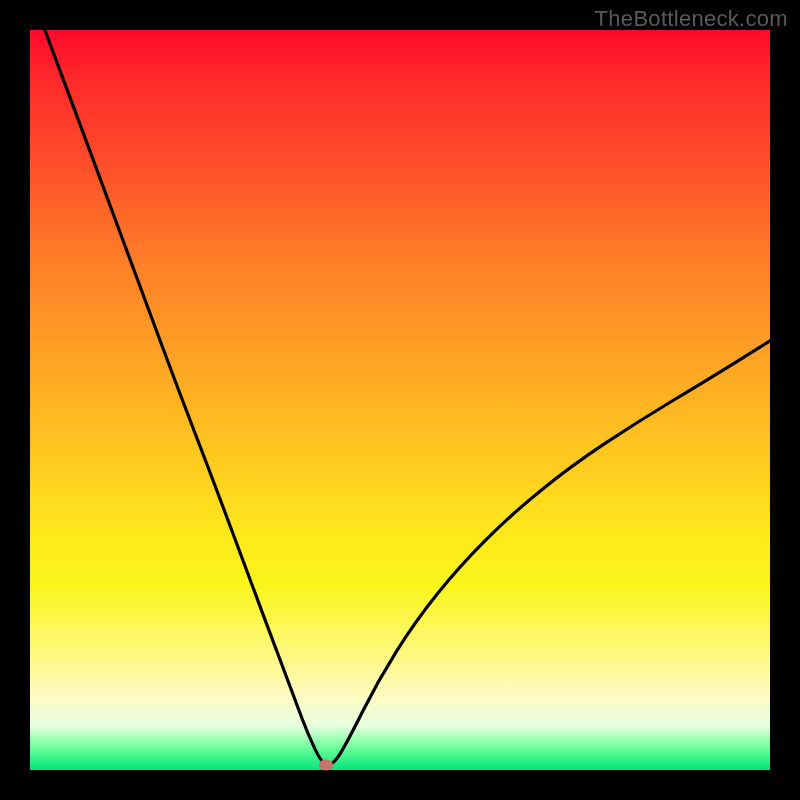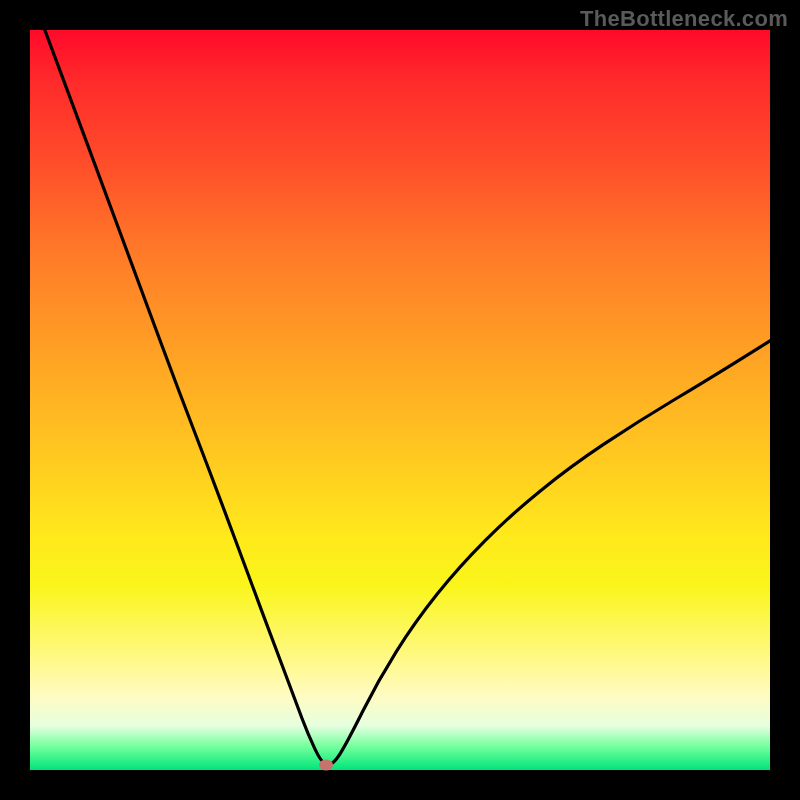--- a/index.html
+++ b/index.html
@@ -13,21 +13,21 @@
     background: #000000;
     position: relative;
     font-family: Arial, Helvetica, sans-serif;
   }
   .watermark {
     position: absolute;
     top: 6px;
     right: 12px;
     color: #5a5a5a;
     font-size: 22px;
-    font-weight: 700;
+    font-weight: 400;
     z-index: 10;
     letter-spacing: 0.3px;
   }
   .plot-area {
     position: absolute;
     left: 30px;
     top: 30px;
     width: 740px;
     height: 740px;
   }

